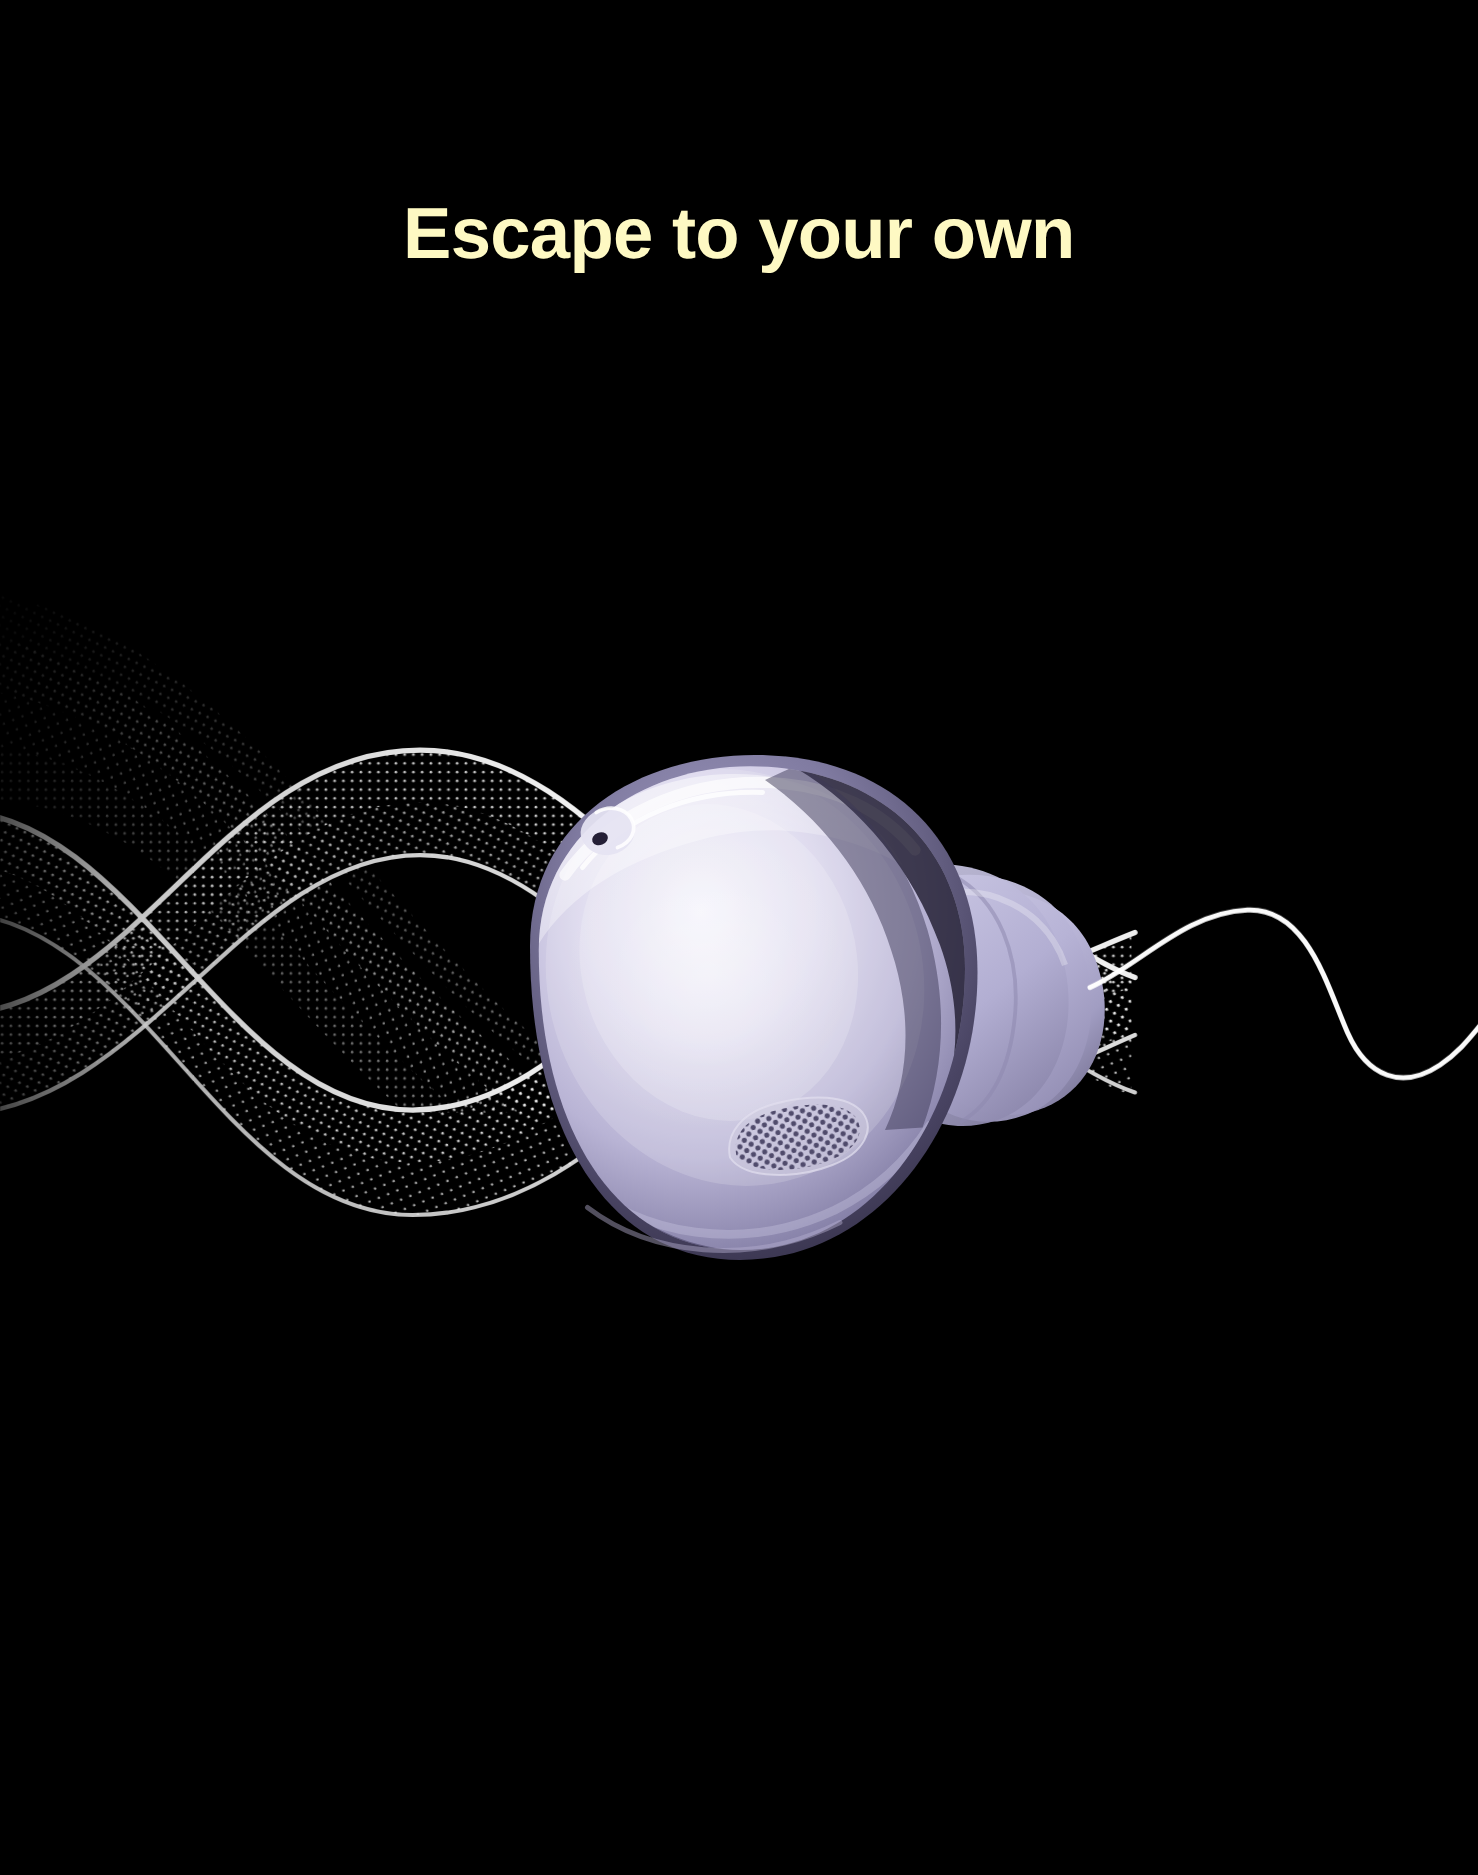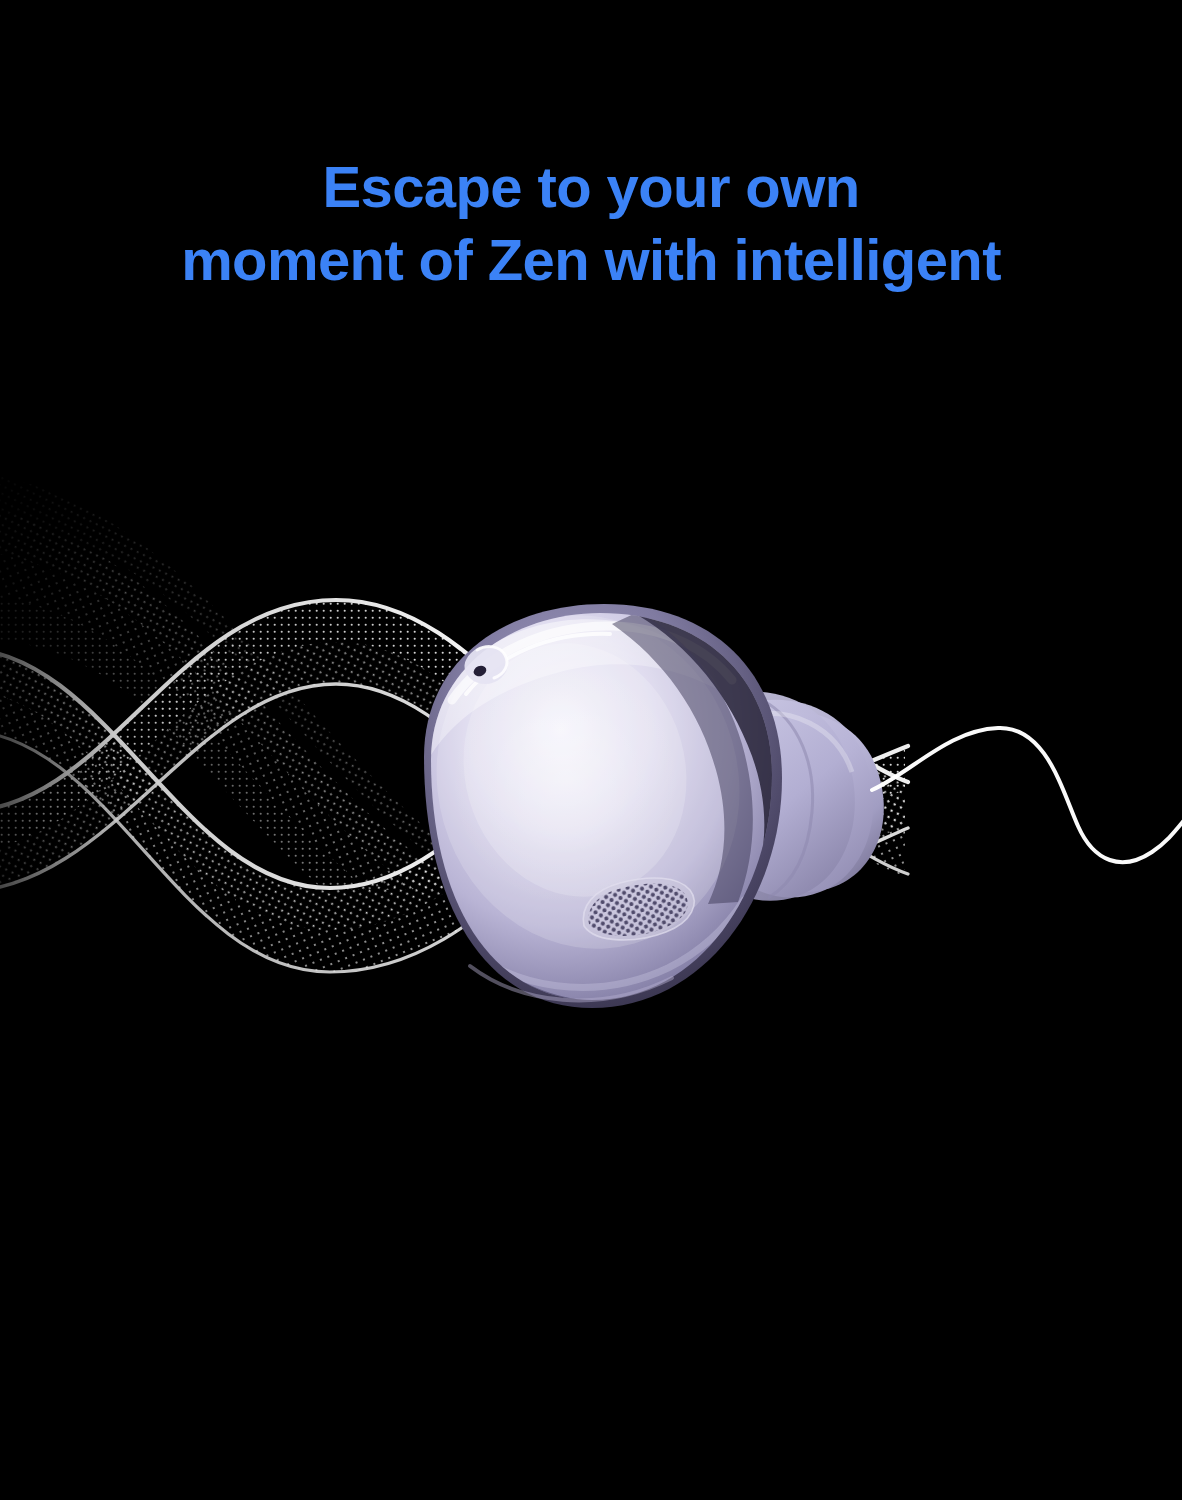--- a/index.html
+++ b/index.html
@@ -21,21 +21,21 @@
     overflow: hidden;
   }
 
   
   #headline {
     position: absolute;
     left: 0;
     top: 150px;
     width: 1182px;
     text-align: center;
-    color: #3b82f6;
+    color: #fef9c3;
     font-family: "Liberation Sans", sans-serif;
     font-weight: 700;
     font-size: 58px;
     line-height: 73px;
     letter-spacing: -0.6px;
     user-select: none;
   }
   #headline .hl-line {
     display: block;
     white-space: nowrap;
@@ -425,16 +425,15 @@
                  C 912 772, 948 730, 998 728
                  C 1046 726, 1062 790, 1078 826
                  C 1094 862, 1122 872, 1152 852
                  C 1168 841, 1176 830, 1186 818" opacity="0.98"></path>
       </g>
     </svg>
   </div>
 
   <div id="headline">
     <span class="hl-line">Escape to your own</span>
-    <span class="hl-line">moment of Zen with intelligent</span>
   </div>
 
 </div>
 
 </body></html>

